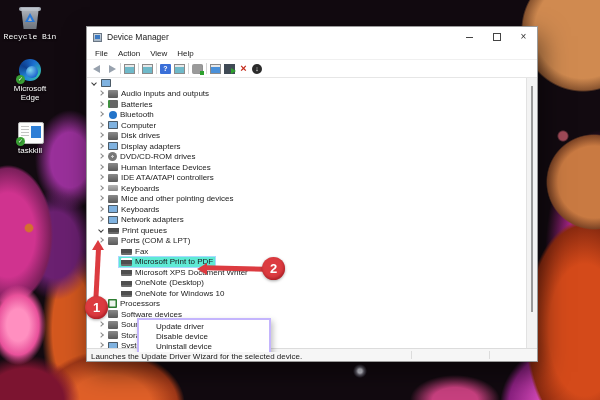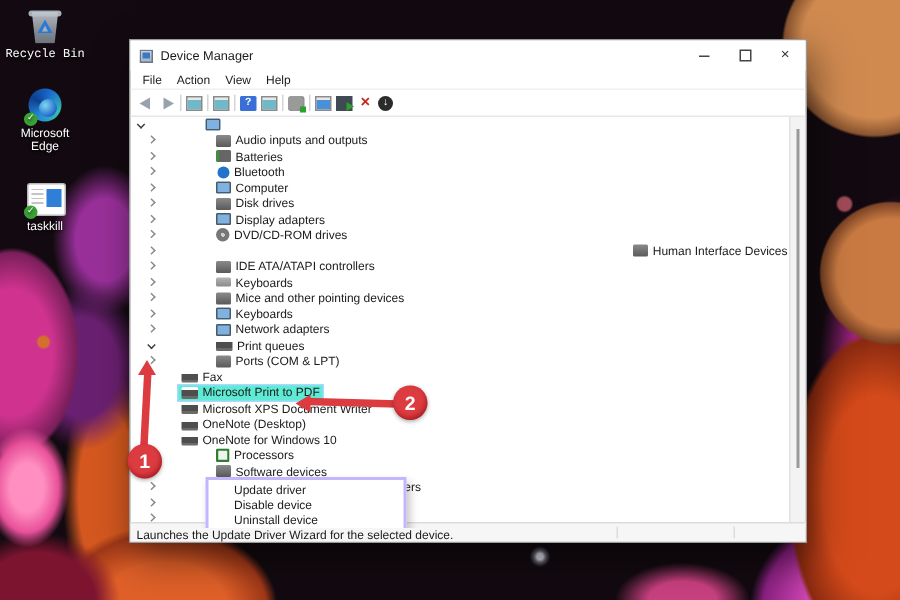--- a/index.html
+++ b/index.html
@@ -78,21 +78,21 @@
   .tbi-scan-hardware{background:radial-gradient(circle at 40% 40%,#9a9a9a 0 60%,#6f6f6f 100%);border-radius:2px;}
   .tbi-scan-hardware::after{content:"";position:absolute;right:-1px;bottom:-1px;width:4px;height:4px;background:#2da02d;}
   .tbi-update-driver{background:#3f4a55;}
   .tbi-update-driver::after{content:"";position:absolute;right:-1px;bottom:0;border-top:3px solid transparent;
     border-bottom:3px solid transparent;border-left:5px solid #2da02d;}
   .tbi-uninstall{color:#c42b1c;font-weight:bold;font-size:11px;line-height:9px;text-align:center;}
   .tbi-disable{border-radius:50%;background:#2b2b2b;color:#fff;font-size:7px;line-height:10px;text-align:center;width:10px;height:10px;}
   
   .content{position:relative;height:274px;overflow:hidden;}
   .tree{position:absolute;left:0;top:0;right:10px;bottom:0;}
-  .trow{height:10.5px;display:flex;align-items:center;white-space:nowrap;gap:36px;}
+  .trow{height:10.5px;display:flex;align-items:center;white-space:nowrap;}
   .chev{width:5px;height:5px;flex:none;position:relative;margin-right:3px;}
   .chev::after{content:"";position:absolute;left:1px;top:0;width:3px;height:3px;
     border-right:1px solid #8a8a8a;border-bottom:1px solid #8a8a8a;transform:rotate(-45deg);}
   .chev.exp::after{transform:rotate(45deg);border-color:#3c3c3c;}
   .rowsel{display:flex;align-items:center;padding:0 2px;height:10px;}
   .rowsel.sel{background:#5eead4;box-shadow:0 0 0 1px #a9d9ff;}
   .ticon{width:10px;height:8px;border-radius:1px;margin-right:3px;flex:none;
     background:linear-gradient(#7a7a7a,#555);}
   .i-bluetooth{background:#2273c9;border-radius:50%;width:8px;height:8px;margin-left:1px;}
   .i-battery{background:linear-gradient(90deg,#3f8f3f 0 2px,#666 2px);}
@@ -247,21 +247,21 @@
             <span>Display adapters</span>
           </span>
         </div>
         <div class="trow" style="padding-left: 11px;">
           <span class="chev"></span>
           <span class="rowsel">
             <span class="ticon i-dvd"></span>
             <span>DVD/CD-ROM drives</span>
           </span>
         </div>
-        <div class="trow" style="padding-left: 11px; justify-content: space-between;">
+        <div class="trow" style="padding-left: 11px;">
           <span class="chev"></span>
           <span class="rowsel">
             <span class="ticon i-hid"></span>
             <span>Human Interface Devices</span>
           </span>
         </div>
         <div class="trow" style="padding-left: 11px;">
           <span class="chev"></span>
           <span class="rowsel">
             <span class="ticon i-ide"></span>

